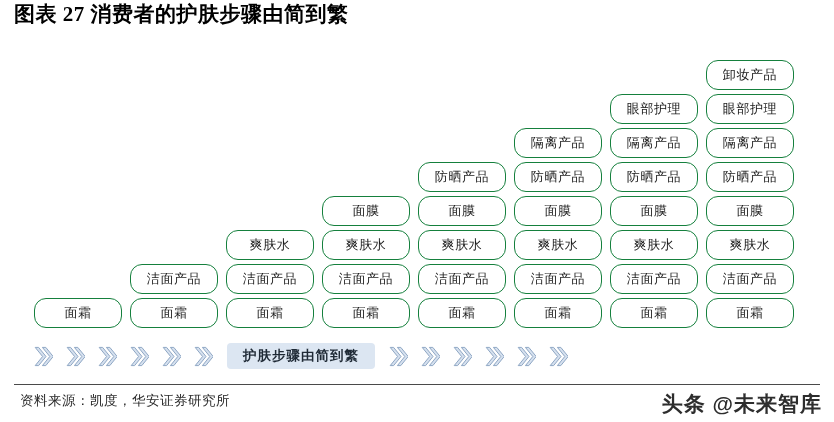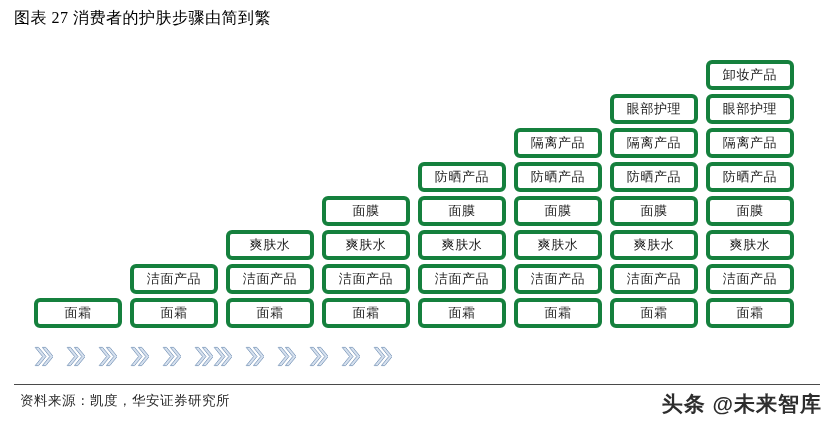--- a/index.html
+++ b/index.html
@@ -12,24 +12,24 @@
     height: 422px;
     position: relative;
     overflow: hidden;
     font-family: "Liberation Serif", "DejaVu Serif", serif;
   }
 
   
   #chart-title {
     position: absolute;
     left: 14px;
-    top: 8px;
-    font-family: "Liberation Serif", "DejaVu Serif", serif;
-    font-size: 16px;
-    font-weight: normal;
+    top: 0;
+    font-family: "Liberation Serif", "DejaVu Serif", serif;
+    font-size: 21px;
+    font-weight: bold;
     color: #000000;
     letter-spacing: 0.5px;
     white-space: nowrap;
   }
 
   
   #staircase {
     position: absolute;
     left: 34px;
     top: 56px;
@@ -40,22 +40,22 @@
     position: absolute;
     bottom: 0;
     width: 88px;
     display: flex;
     flex-direction: column-reverse;
     gap: 4px;
   }
   .step-box {
     box-sizing: border-box;
     height: 30px;
-    border: 4px solid #15803d;
-    border-radius: 6px;
+    border: 1px solid #15803d;
+    border-radius: 12px;
     background: #ffffff;
     display: flex;
     align-items: center;
     justify-content: center;
     font-family: "Liberation Serif", "DejaVu Serif", serif;
     font-size: 13px;
     color: #1a1a1a;
     white-space: nowrap;
     letter-spacing: 0.6px;
     box-shadow: 0 0 0 0 rgba(0,0,0,0);
@@ -217,20 +217,21 @@
           </svg></span>
         <span class="chev"><svg viewBox="0 0 19 21" width="19" height="21" xmlns="http://www.w3.org/2000/svg">
             <path d="M1.2 1.4 L8.6 10.5 L1.2 19.6 L4.6 19.6 L12.0 10.5 L4.6 1.4 Z" fill="#d6e1ef" stroke="#8fa7c4" stroke-width="1" stroke-linejoin="round"></path>
             <path d="M8.4 1.4 L15.8 10.5 L8.4 19.6 L11.8 19.6 L19.2 10.5 L11.8 1.4 Z" fill="#d6e1ef" stroke="#8fa7c4" stroke-width="1" stroke-linejoin="round"></path>
           </svg></span>
         <span class="chev"><svg viewBox="0 0 19 21" width="19" height="21" xmlns="http://www.w3.org/2000/svg">
             <path d="M1.2 1.4 L8.6 10.5 L1.2 19.6 L4.6 19.6 L12.0 10.5 L4.6 1.4 Z" fill="#d6e1ef" stroke="#8fa7c4" stroke-width="1" stroke-linejoin="round"></path>
             <path d="M8.4 1.4 L15.8 10.5 L8.4 19.6 L11.8 19.6 L19.2 10.5 L11.8 1.4 Z" fill="#d6e1ef" stroke="#8fa7c4" stroke-width="1" stroke-linejoin="round"></path>
           </svg></span>
       </div>
+    <div class="band-label">护肤步骤由简到繁</div>
     <div class="chev-group">
         <span class="chev"><svg viewBox="0 0 19 21" width="19" height="21" xmlns="http://www.w3.org/2000/svg">
             <path d="M1.2 1.4 L8.6 10.5 L1.2 19.6 L4.6 19.6 L12.0 10.5 L4.6 1.4 Z" fill="#d6e1ef" stroke="#8fa7c4" stroke-width="1" stroke-linejoin="round"></path>
             <path d="M8.4 1.4 L15.8 10.5 L8.4 19.6 L11.8 19.6 L19.2 10.5 L11.8 1.4 Z" fill="#d6e1ef" stroke="#8fa7c4" stroke-width="1" stroke-linejoin="round"></path>
           </svg></span>
         <span class="chev"><svg viewBox="0 0 19 21" width="19" height="21" xmlns="http://www.w3.org/2000/svg">
             <path d="M1.2 1.4 L8.6 10.5 L1.2 19.6 L4.6 19.6 L12.0 10.5 L4.6 1.4 Z" fill="#d6e1ef" stroke="#8fa7c4" stroke-width="1" stroke-linejoin="round"></path>
             <path d="M8.4 1.4 L15.8 10.5 L8.4 19.6 L11.8 19.6 L19.2 10.5 L11.8 1.4 Z" fill="#d6e1ef" stroke="#8fa7c4" stroke-width="1" stroke-linejoin="round"></path>
           </svg></span>
         <span class="chev"><svg viewBox="0 0 19 21" width="19" height="21" xmlns="http://www.w3.org/2000/svg">

